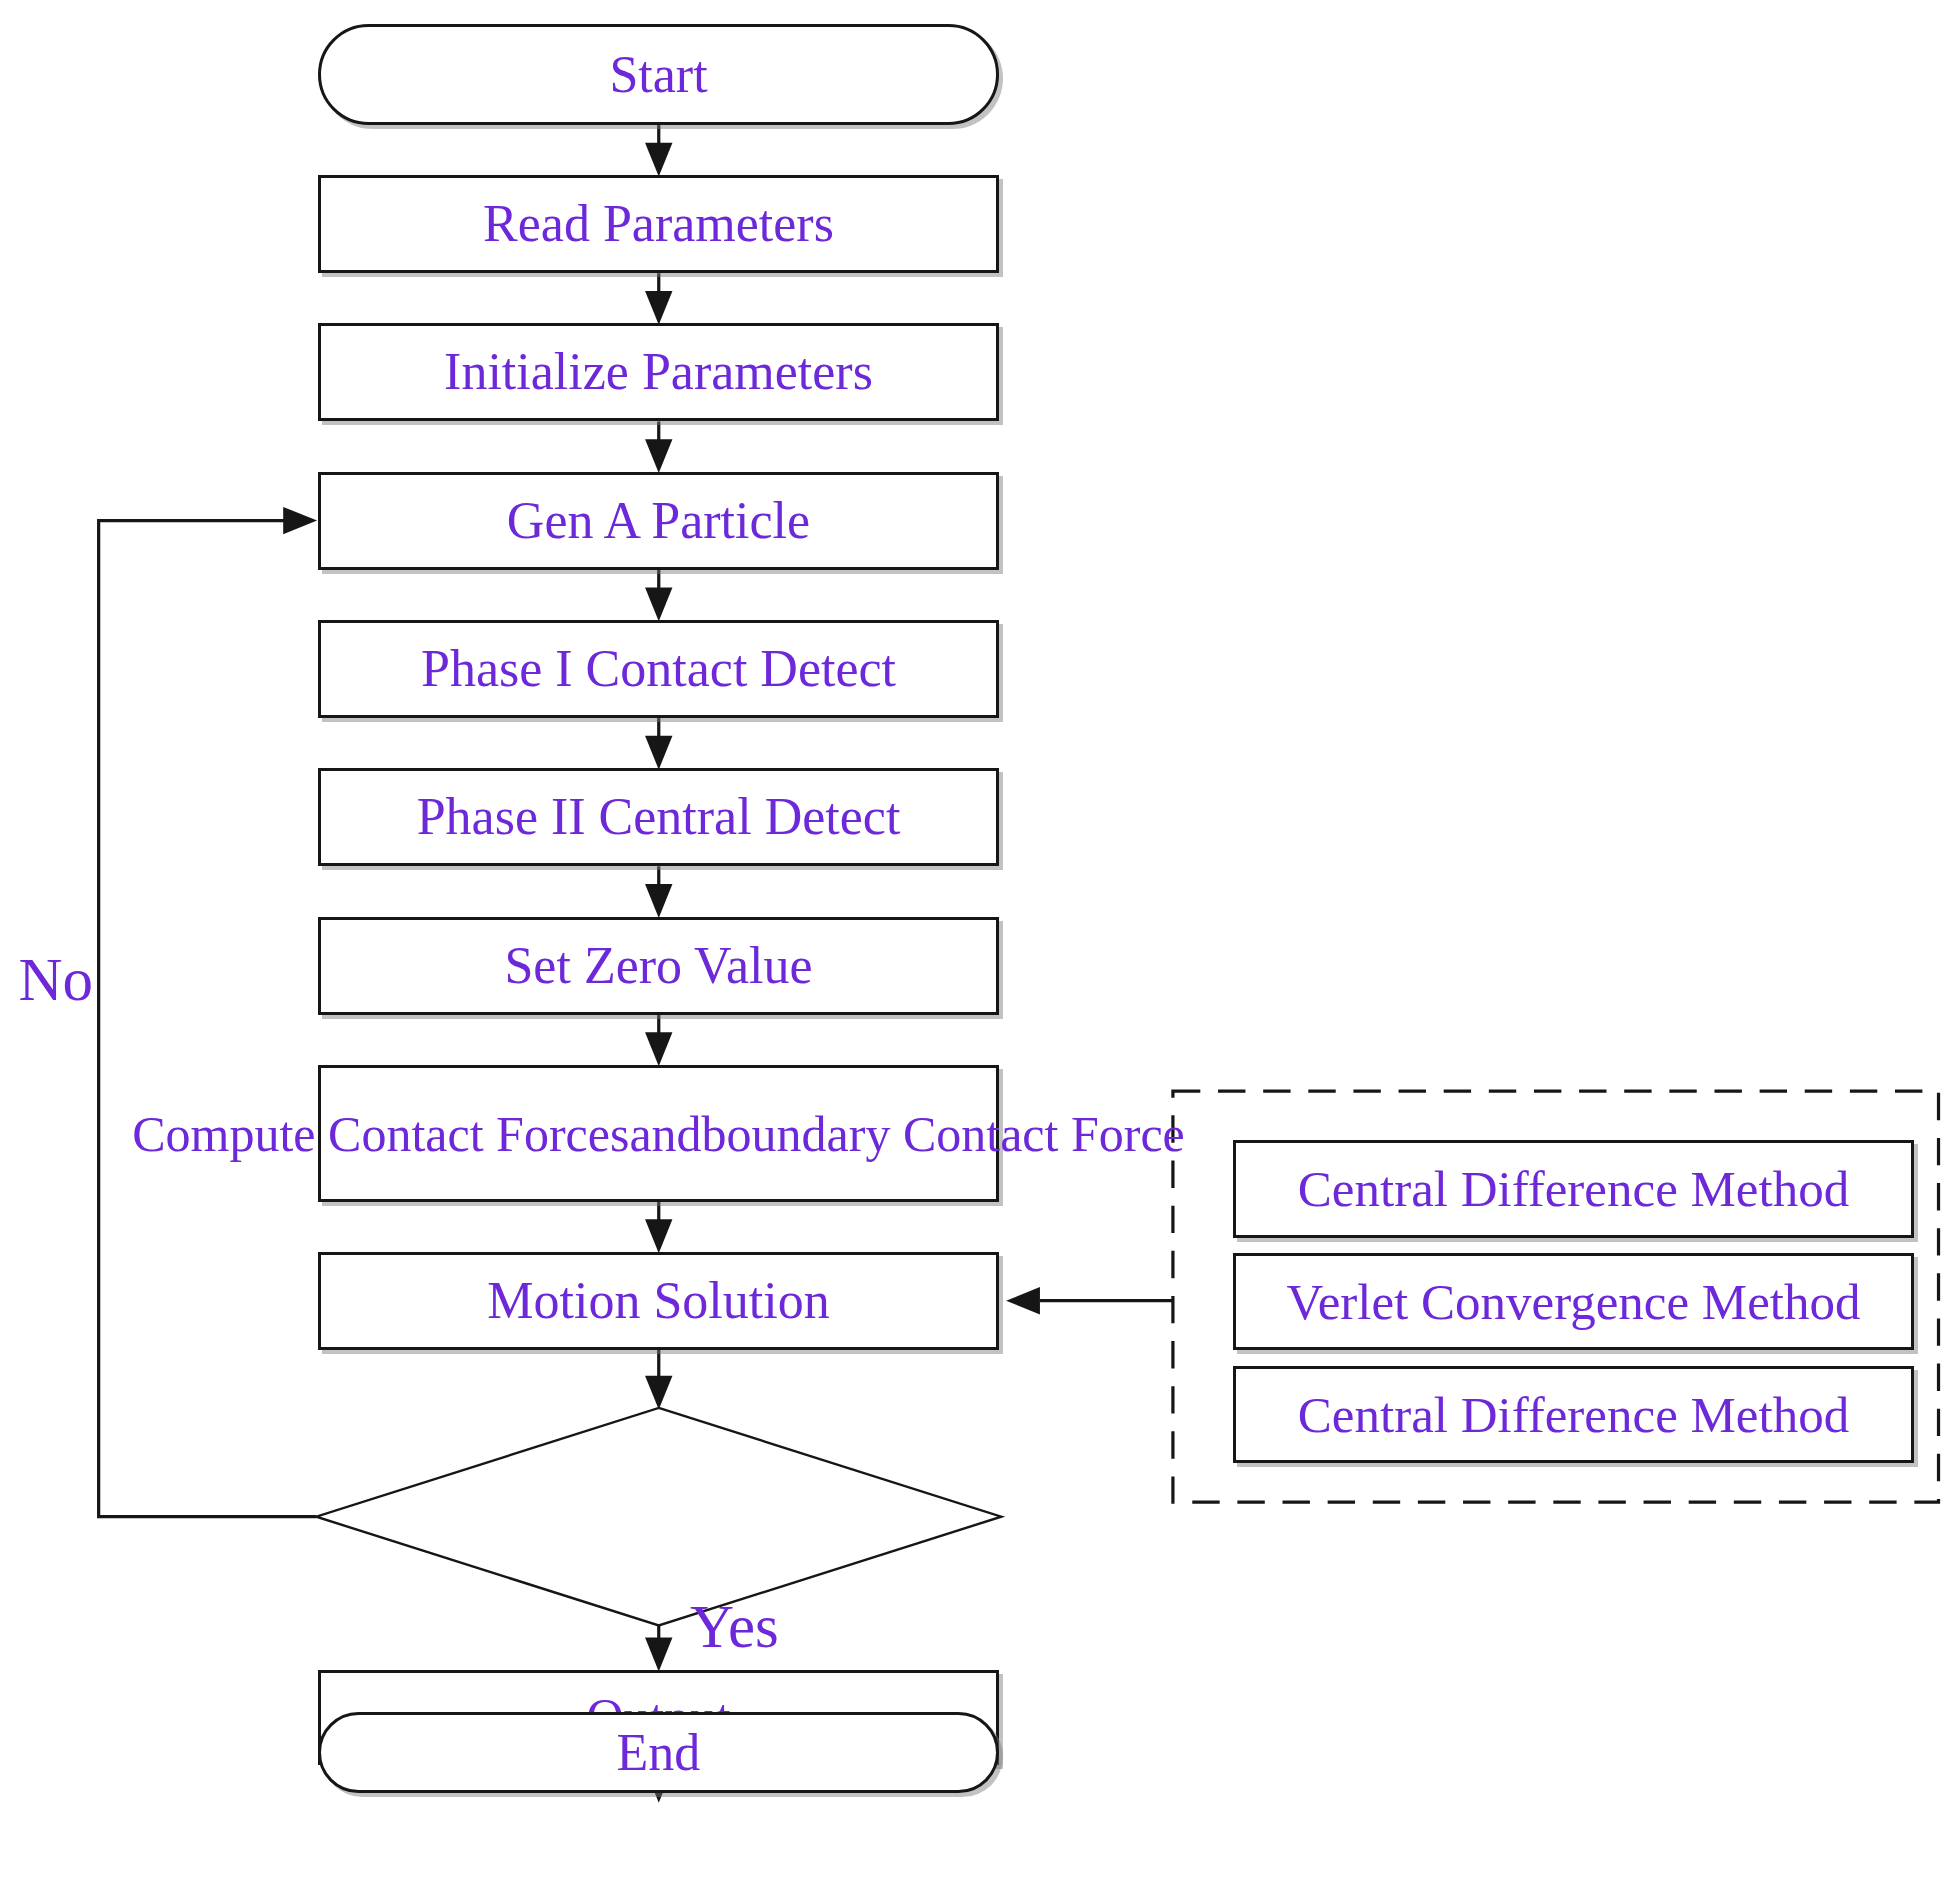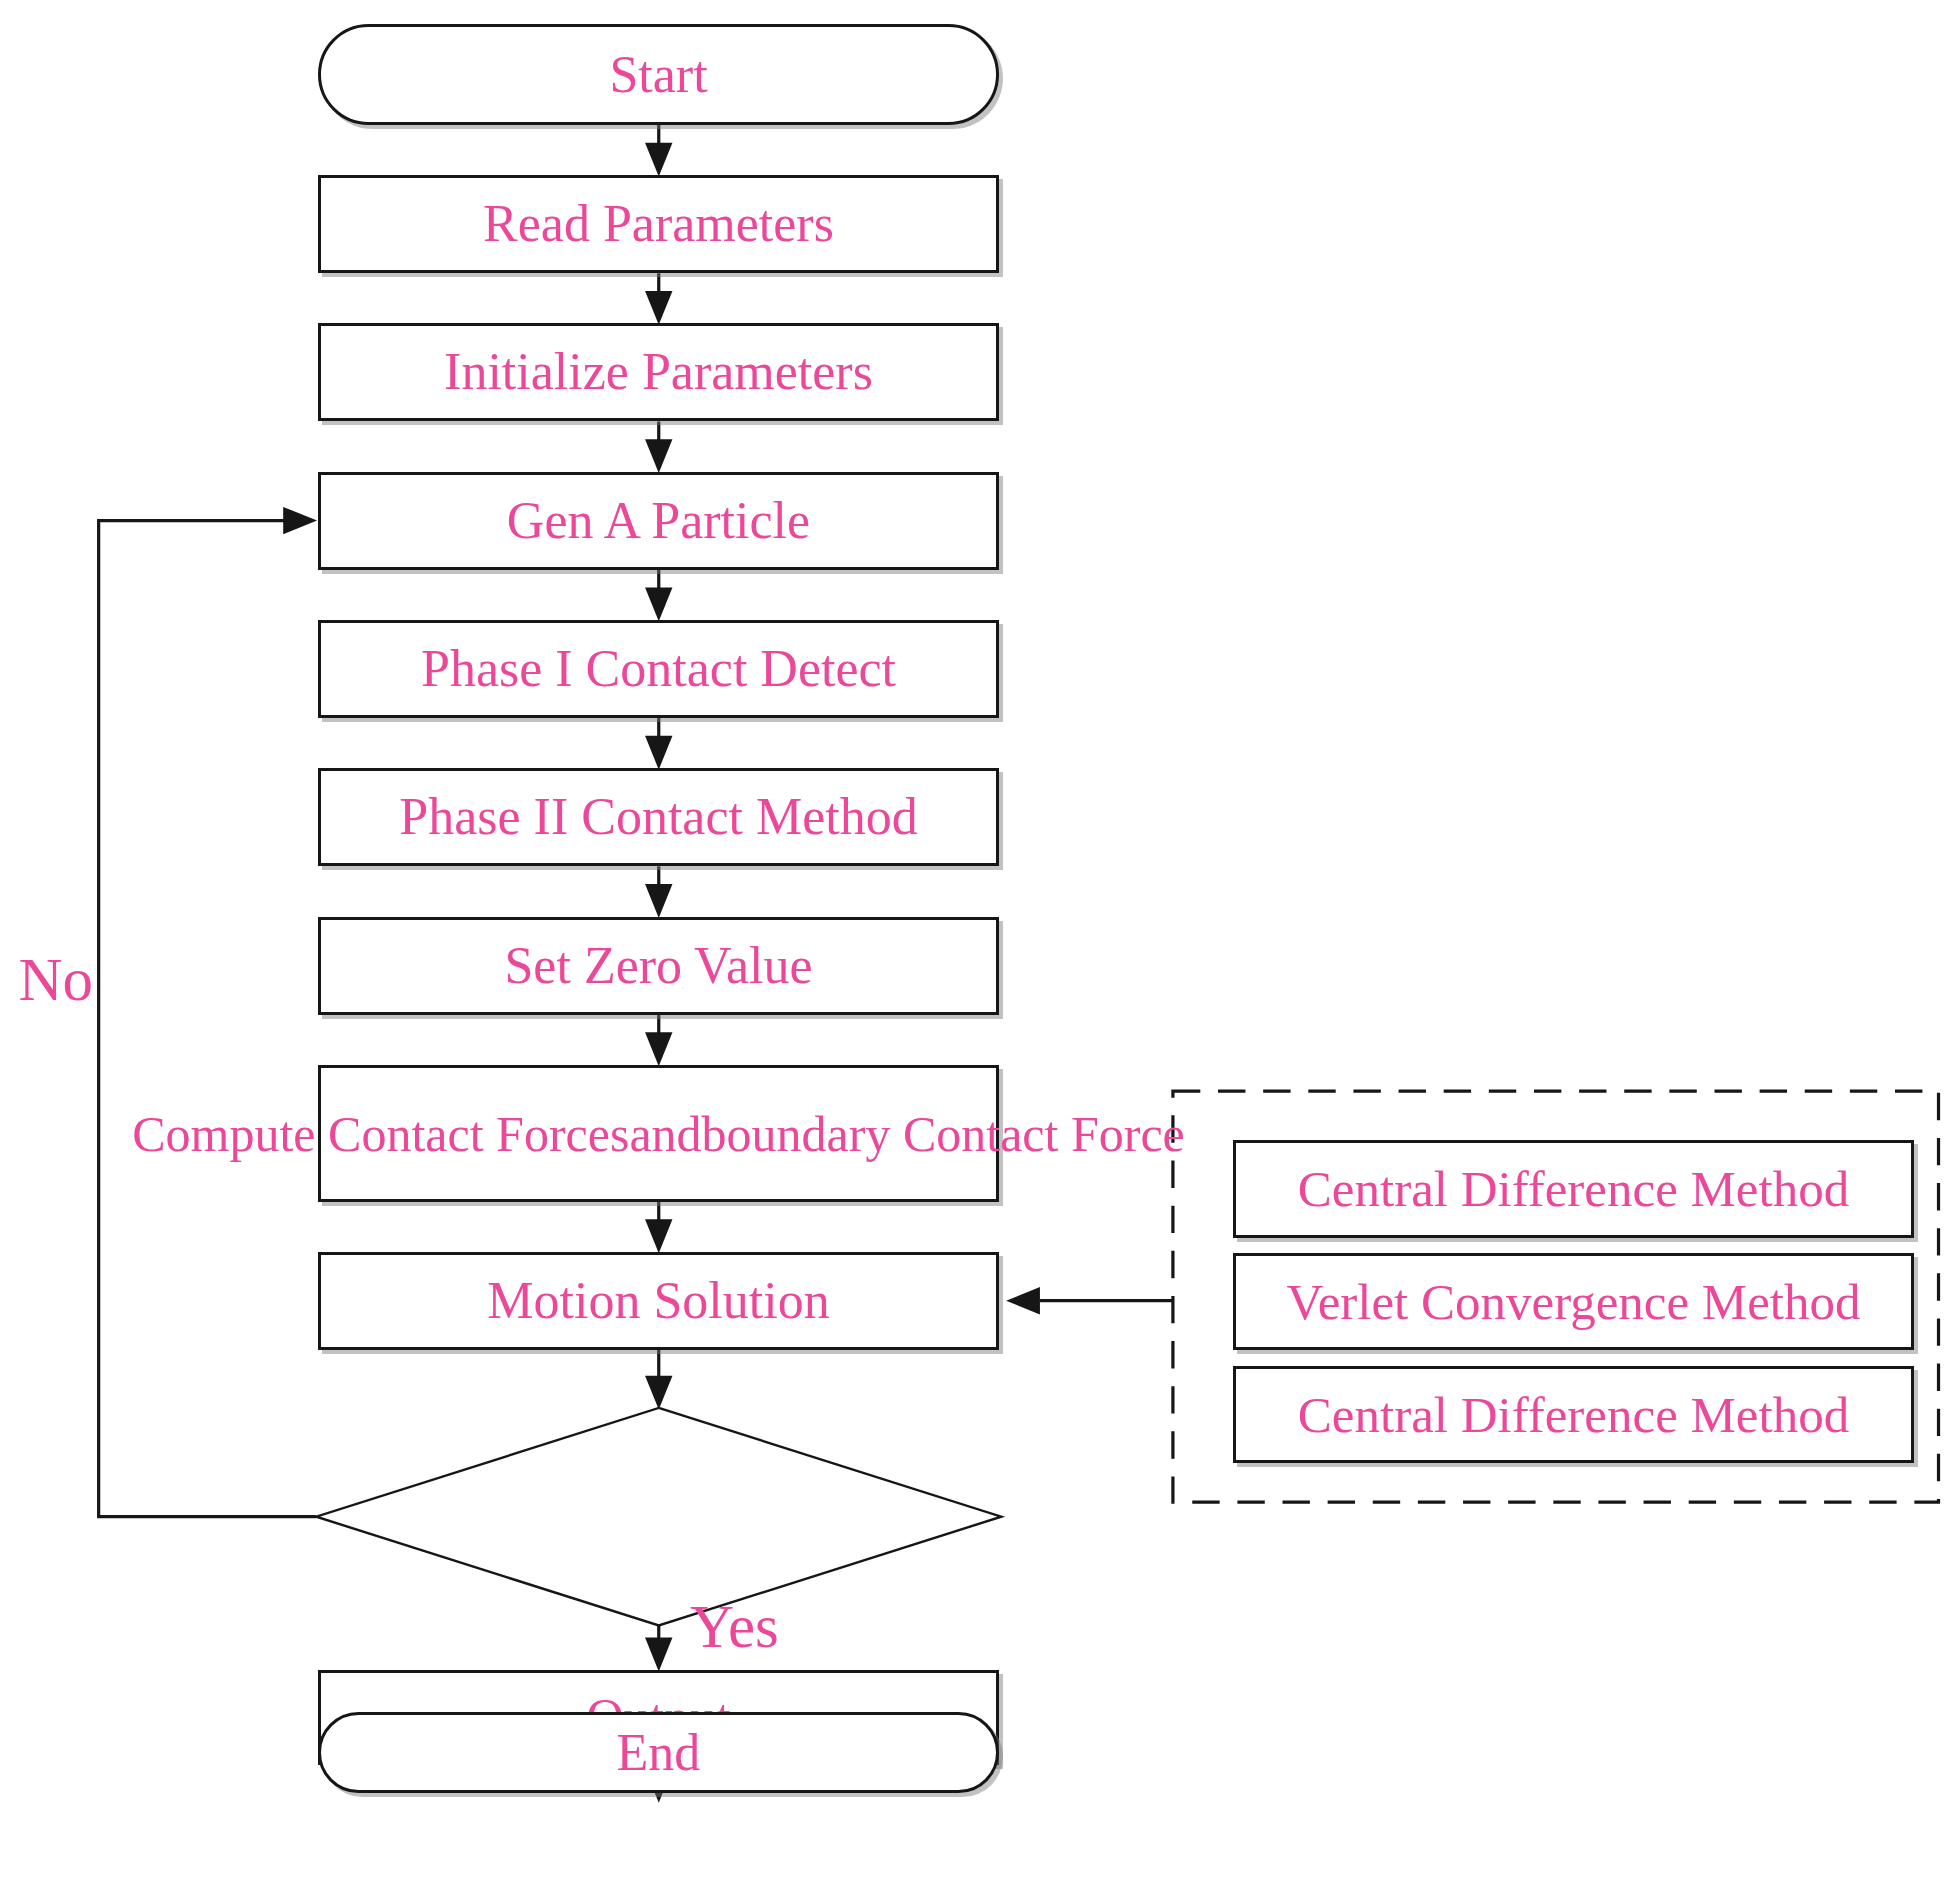--- a/index.html
+++ b/index.html
@@ -2,21 +2,21 @@
 <html style="font-size:13px"><head>
 <meta charset="utf-8">
 <style>
   html, body { margin: 0; padding: 0; background: #ffffff; }
   .canvas {
     position: relative;
     width: 1758px;
     height: 1885px;
     background: #ffffff;
     font-family: "Liberation Serif", "DejaVu Serif", serif;
-    color: #ec4899;
+    color: #6d28d9;
   }
   .wires {
     position: absolute;
     left: 0; top: 0;
     width: 1959px; height: 1885px;
   }
   .node {
     position: absolute;
     box-sizing: border-box;
     left: 318px;
@@ -126,21 +126,21 @@
   <div class="node stadium" style="top:24px;height:101px;">Start</div>
 
   <div class="node" style="top:175px;height:98px;">Read Parameters</div>
 
   <div class="node" style="top:323px;height:98px;">Initialize Parameters</div>
 
   <div class="node" style="top:472px;height:98px;">Gen A Particle</div>
 
   <div class="node" style="top:620px;height:98px;">Phase I Contact Detect</div>
 
-  <div class="node" style="top:768px;height:98px;">Phase II Contact Method</div>
+  <div class="node" style="top:768px;height:98px;">Phase II Central Detect</div>
 
   <div class="node" style="top:917px;height:98px;">Set Zero Value</div>
 
   <div class="node compute" style="top:1065px;height:137px;">
     <span>Compute Contact Forcesand</span>
     <span>boundary Contact Force</span>
   </div>
 
   <div class="node" style="top:1252px;height:98px;">Motion Solution</div>
 

